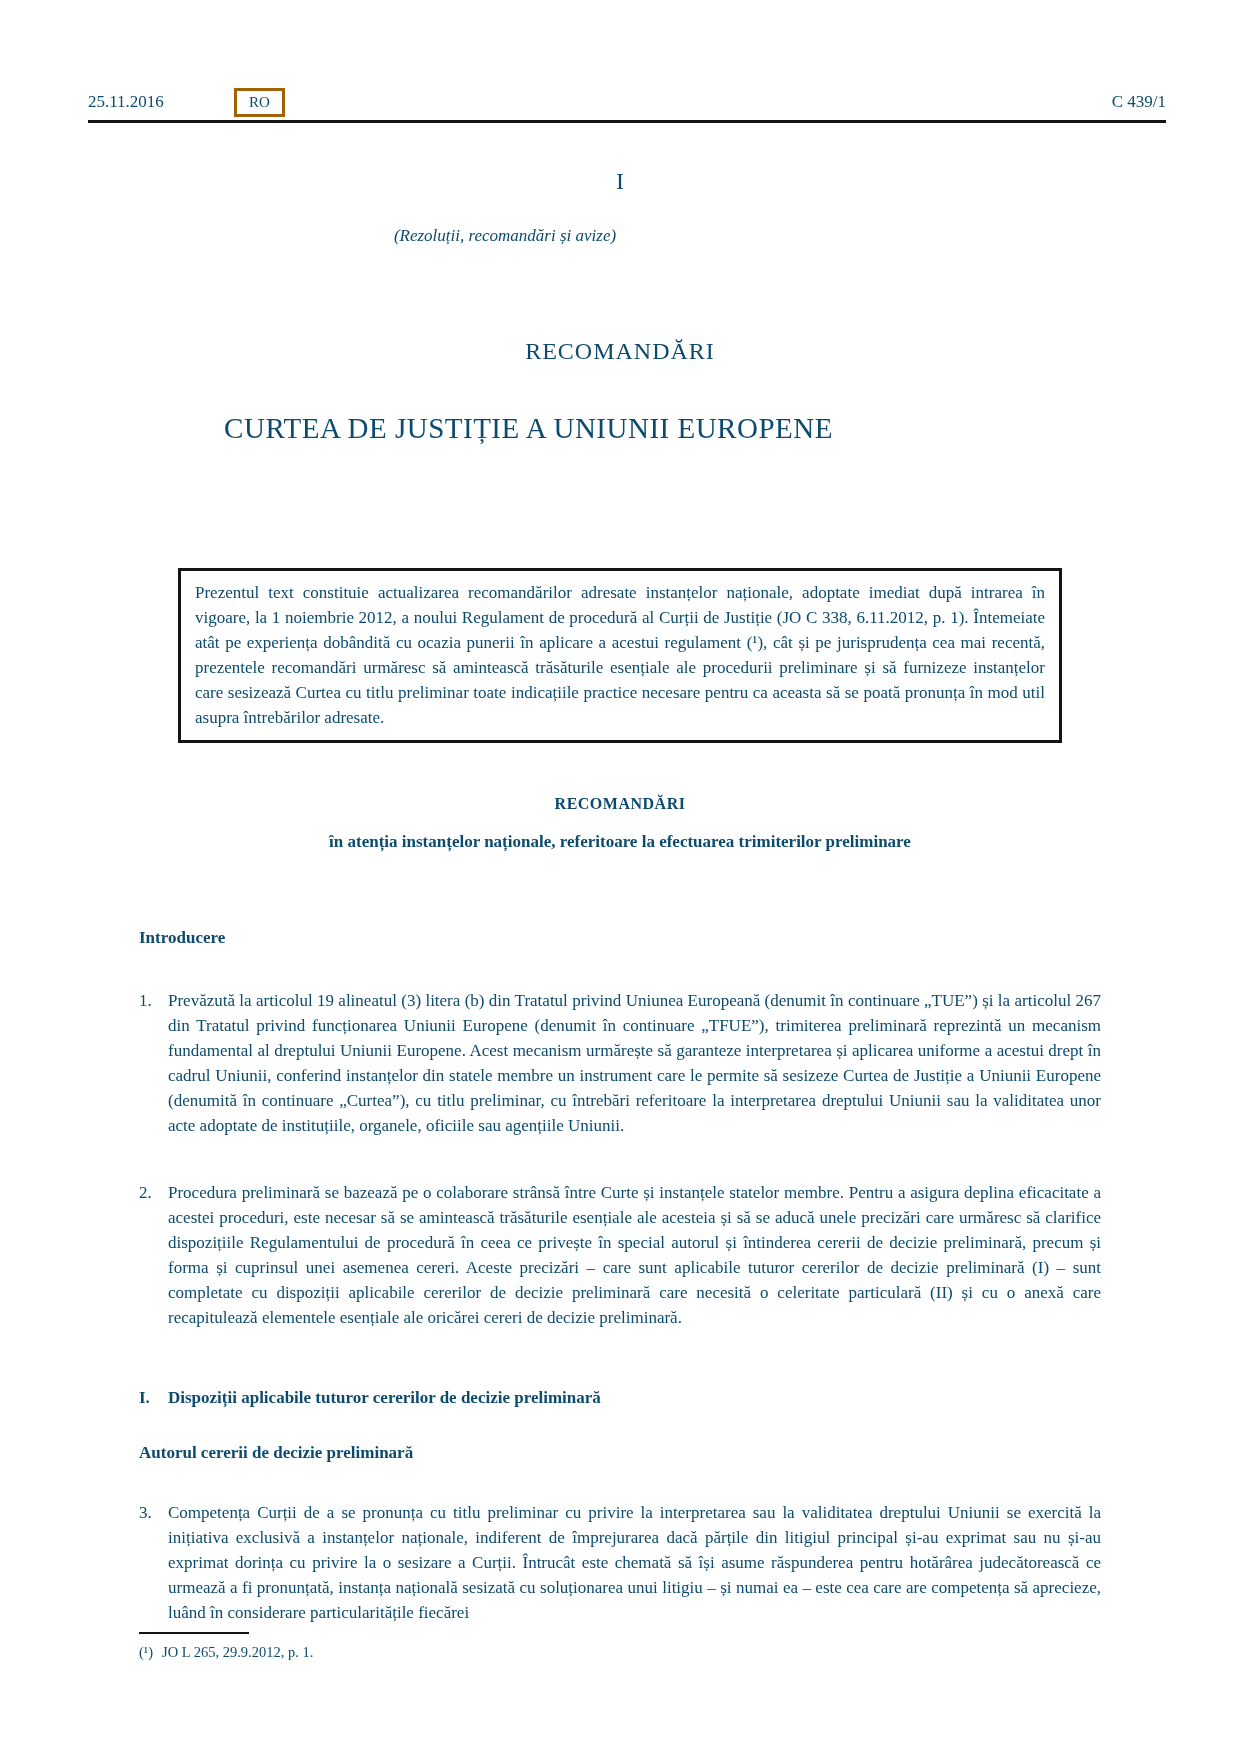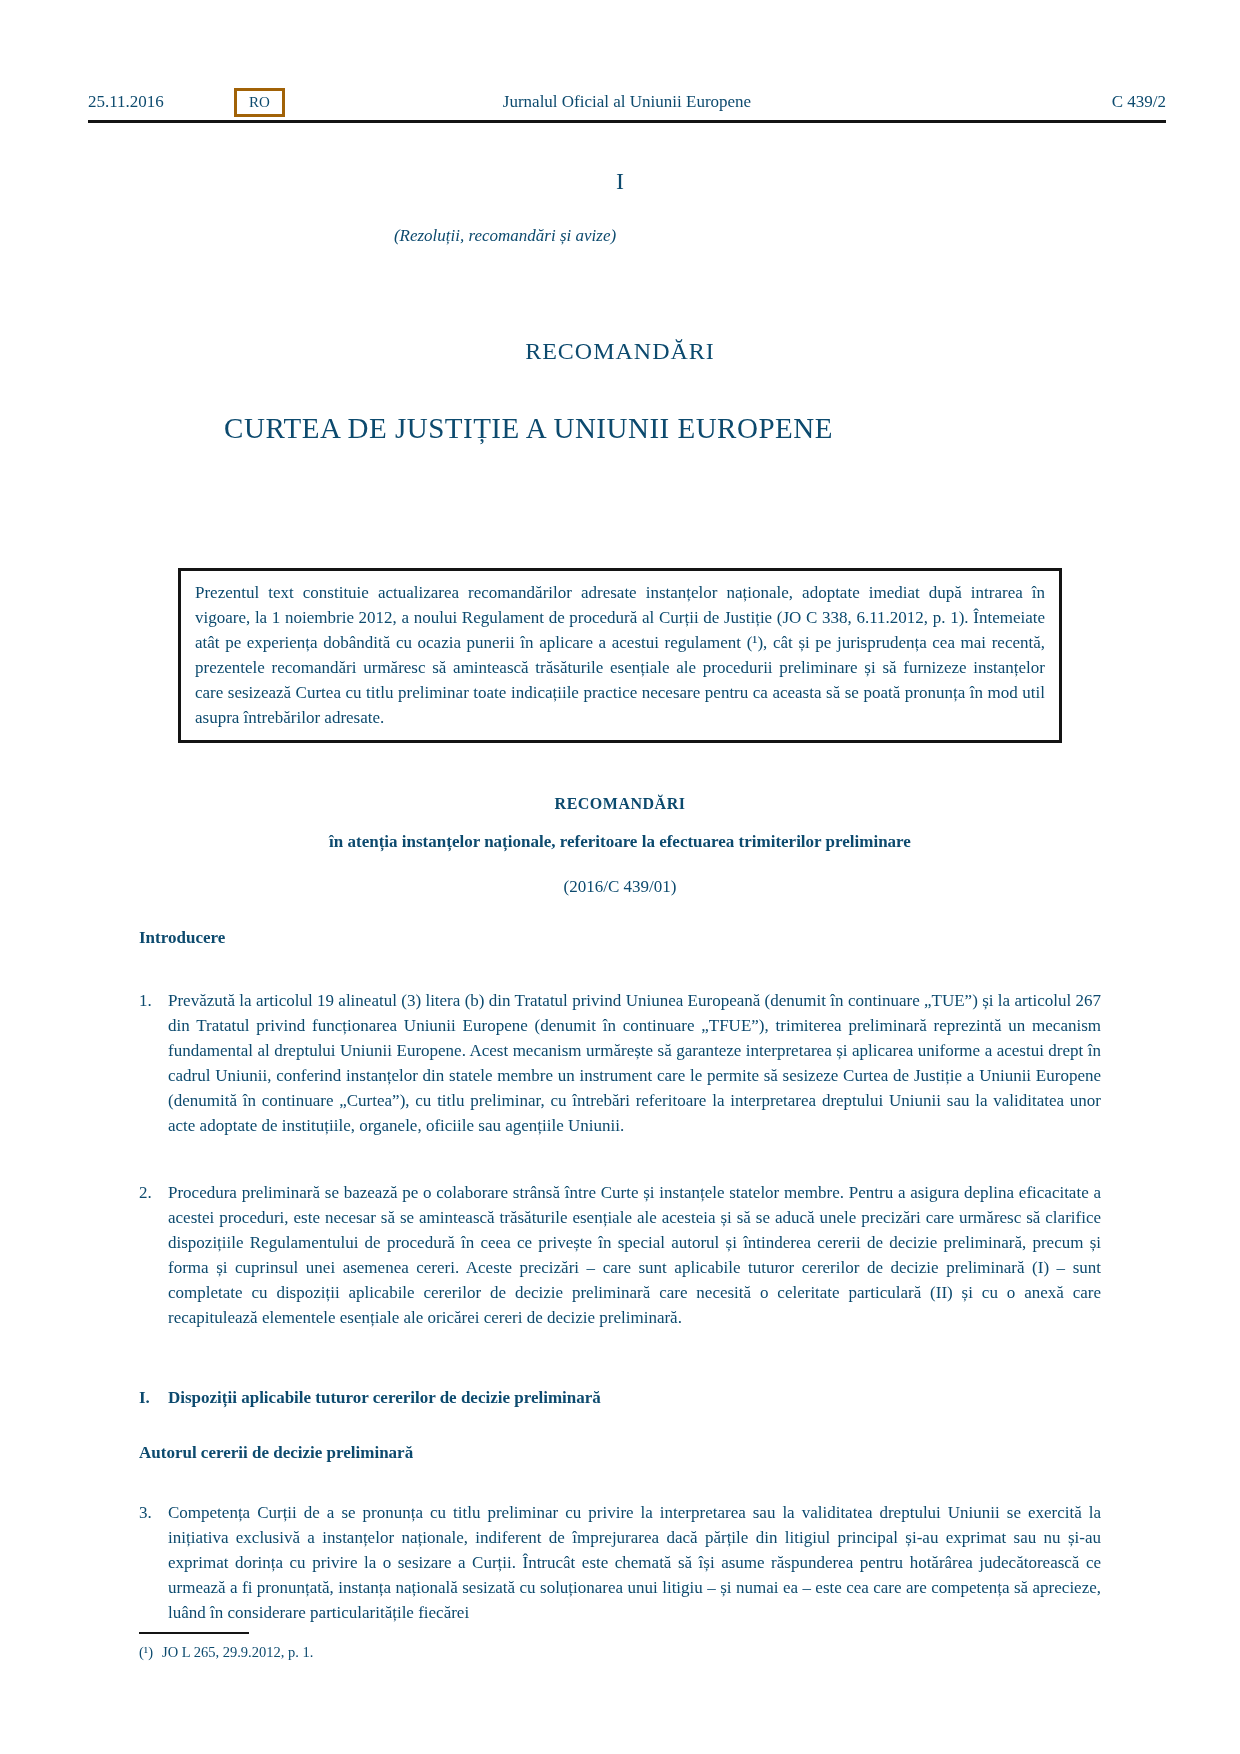--- a/index.html
+++ b/index.html
@@ -67,38 +67,36 @@
   .footnote .fn-marker { margin-right: 9px; }
 </style>
 </head>
 <body>
 
 <div class="page">
 
   <header class="page-header">
     <span class="hdr-date">25.11.2016</span>
     <span class="lang-box">RO</span>
-    <span class="hdr-title">Jurnalul Oficial al Uniunii Europene</span>
-    <span class="hdr-page">C 439/2</span>
+    <span class="hdr-page">C 439/1</span>
   </header>
   <div class="header-rule"></div>
 
   <div class="sec-numeral">I</div>
   <div class="sec-subtitle">(Rezoluții, recomandări și avize)</div>
   <div class="sec-category">RECOMANDĂRI</div>
 
   <h1 class="main-title">CURTEA DE JUSTIȚIE A UNIUNII EUROPENE</h1>
 
   <div class="notice-box">
     <p>Prezentul text constituie actualizarea recomandărilor adresate instanțelor naționale, adoptate imediat după intrarea în vigoare, la 1 noiembrie 2012, a noului Regulament de procedură al Curții de Justiție (JO C 338, 6.11.2012, p. 1). Întemeiate atât pe experiența dobândită cu ocazia punerii în aplicare a acestui regulament (¹), cât și pe jurisprudența cea mai recentă, prezentele recomandări urmăresc să amintească trăsăturile esențiale ale procedurii preliminare și să furnizeze instanțelor care sesizează Curtea cu titlu preliminar toate indicațiile practice necesare pentru ca aceasta să se poată pronunța în mod util asupra întrebărilor adresate.</p>
   </div>
 
   <div class="rec-heading">RECOMANDĂRI</div>
   <div class="rec-subheading">în atenția instanțelor naționale, referitoare la efectuarea trimiterilor preliminare</div>
-  <div class="rec-reference">(2016/C 439/01)</div>
 
   <div class="intro-heading">Introducere</div>
 
   <div class="para p1">
     <span class="pnum">1.</span>
     <span class="ptext">Prevăzută la articolul 19 alineatul (3) litera (b) din Tratatul privind Uniunea Europeană (denumit în continuare „TUE”) și la articolul 267 din Tratatul privind funcționarea Uniunii Europene (denumit în continuare „TFUE”), trimiterea preliminară reprezintă un mecanism fundamental al dreptului Uniunii Europene. Acest mecanism urmărește să garanteze interpretarea și aplicarea uniforme a acestui drept în cadrul Uniunii, conferind instanțelor din statele membre un instrument care le permite să sesizeze Curtea de Justiție a Uniunii Europene (denumită în continuare „Curtea”), cu titlu preliminar, cu întrebări referitoare la interpretarea dreptului Uniunii sau la validitatea unor acte adoptate de instituțiile, organele, oficiile sau agențiile Uniunii.</span>
   </div>
 
   <div class="para p2">
     <span class="pnum">2.</span>

